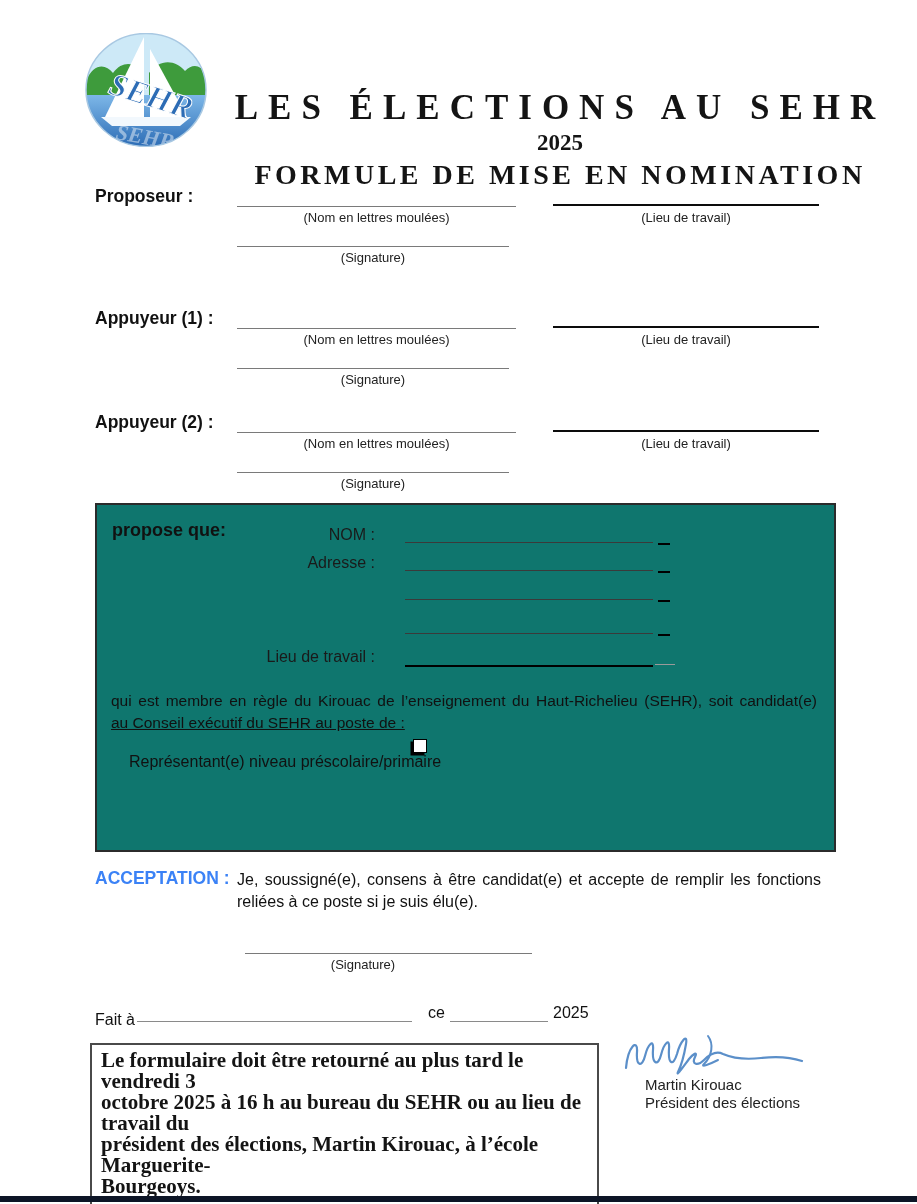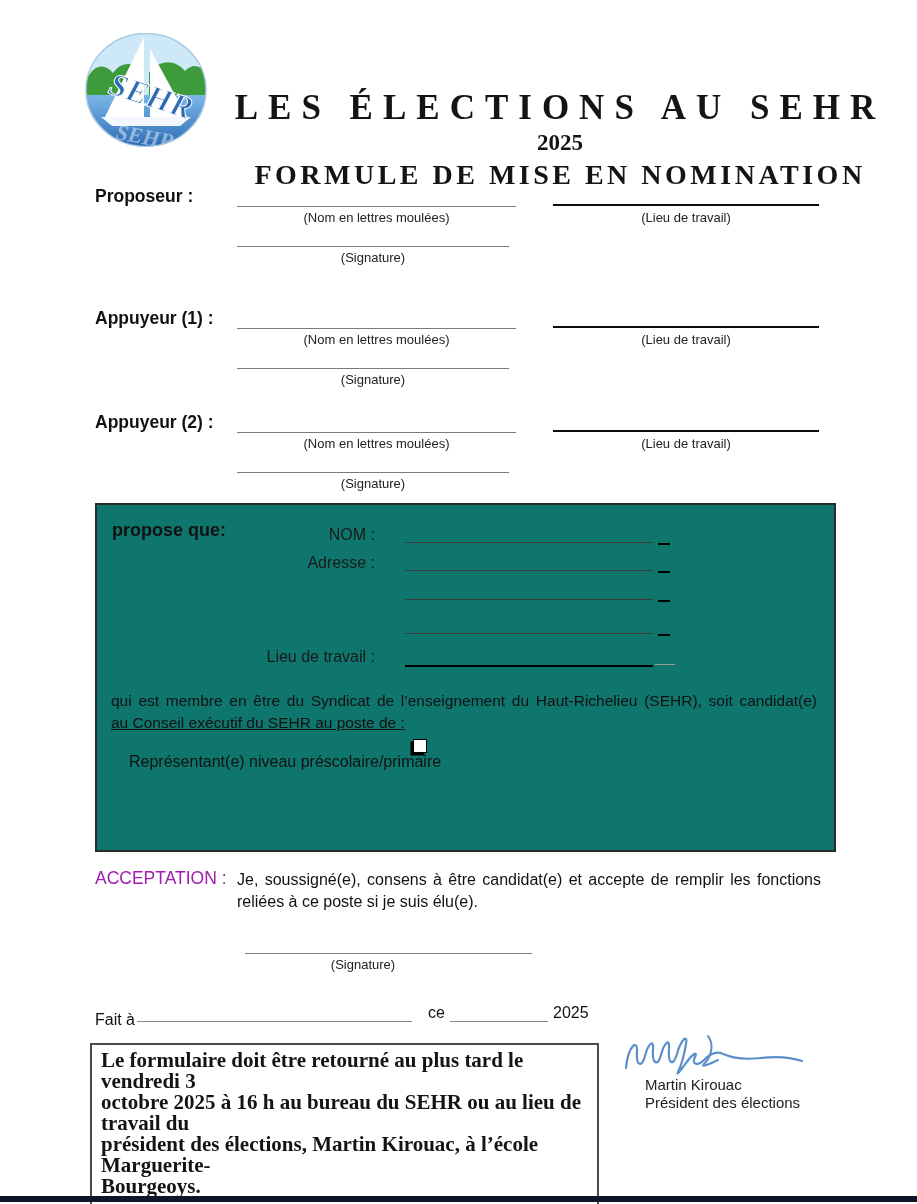--- a/index.html
+++ b/index.html
@@ -41,21 +41,21 @@
   .membership{position:absolute;left:14px;top:185px;width:706px;font-size:15.5px;line-height:21.5px;color:#111;text-align:justify;}
   .membership .jline{text-align:justify;text-align-last:justify;}
   .membership .jline:last-child{text-align-last:left;text-decoration:underline;}
   .position-row{position:absolute;left:32px;top:234px;display:flex;align-items:flex-end;flex-direction:column;}
   .checkbox{
     width:12px;height:12px;border:1.6px solid #000;display:inline-block;
     box-shadow:-2.5px 2.5px 0 0 #000;margin-right:14px;background:#fff;
   }
   .position-text{font-size:16px;color:#111;}
   
-  .accept-label{position:absolute;left:95px;top:868px;font-size:17.5px;font-weight:normal;color:#a21caf;}
+  .accept-label{position:absolute;left:95px;top:868px;font-size:17.5px;font-weight:bold;color:#3b82f6;}
   .accept-text{position:absolute;left:237px;top:869px;width:584px;font-size:16px;line-height:22px;color:#111;}
   .accept-text .jline{text-align:justify;text-align-last:justify;}
   .accept-text .jline:last-child{text-align-last:left;}
   .accept-sig-line{position:absolute;left:245px;top:953px;width:287px;height:0;border-bottom:1.5px solid #7a7a7a;}
   .accept-sig-cap{position:absolute;left:245px;top:957px;width:236px;text-align:center;font-size:13px;color:#222;}
   
   .date-row{position:absolute;left:0;top:1004px;width:917px;height:30px;font-size:16px;color:#111;}
   .date-prefix{position:absolute;left:95px;top:7px;}
   .place-line{position:absolute;left:137px;width:275px;top:17px;border-bottom:1.5px solid #8a8a8a;height:0;}
   .date-ce{position:absolute;left:428px;top:0;}
@@ -149,21 +149,21 @@
     <div class="fld-label" style="top:49px">Adresse :</div>
     <div class="fld-line" style="top:65px"></div>
 
     <div class="fld-line" style="top:94px"></div>
     <div class="fld-line" style="top:128px"></div>
 
     <div class="fld-label" style="top:143px">Lieu de travail :</div>
     <div class="fld-line heavy" style="top:160px"></div>
 
     <div class="membership">
-      <div class="jline">qui est membre en être du Syndicat de l’enseignement du Haut-Richelieu (SEHR), soit candidat(e)</div>
+      <div class="jline">qui est membre en règle du Kirouac de l’enseignement du Haut-Richelieu (SEHR), soit candidat(e)</div>
       <div class="jline">au Conseil exécutif du SEHR au poste de :</div>
     </div>
 
     <div class="position-row">
       <span class="checkbox"></span>
       <span class="position-text">Représentant(e) niveau préscolaire/primaire</span>
     </div>
   </div>
 
   <div class="accept-label">ACCEPTATION :</div>

